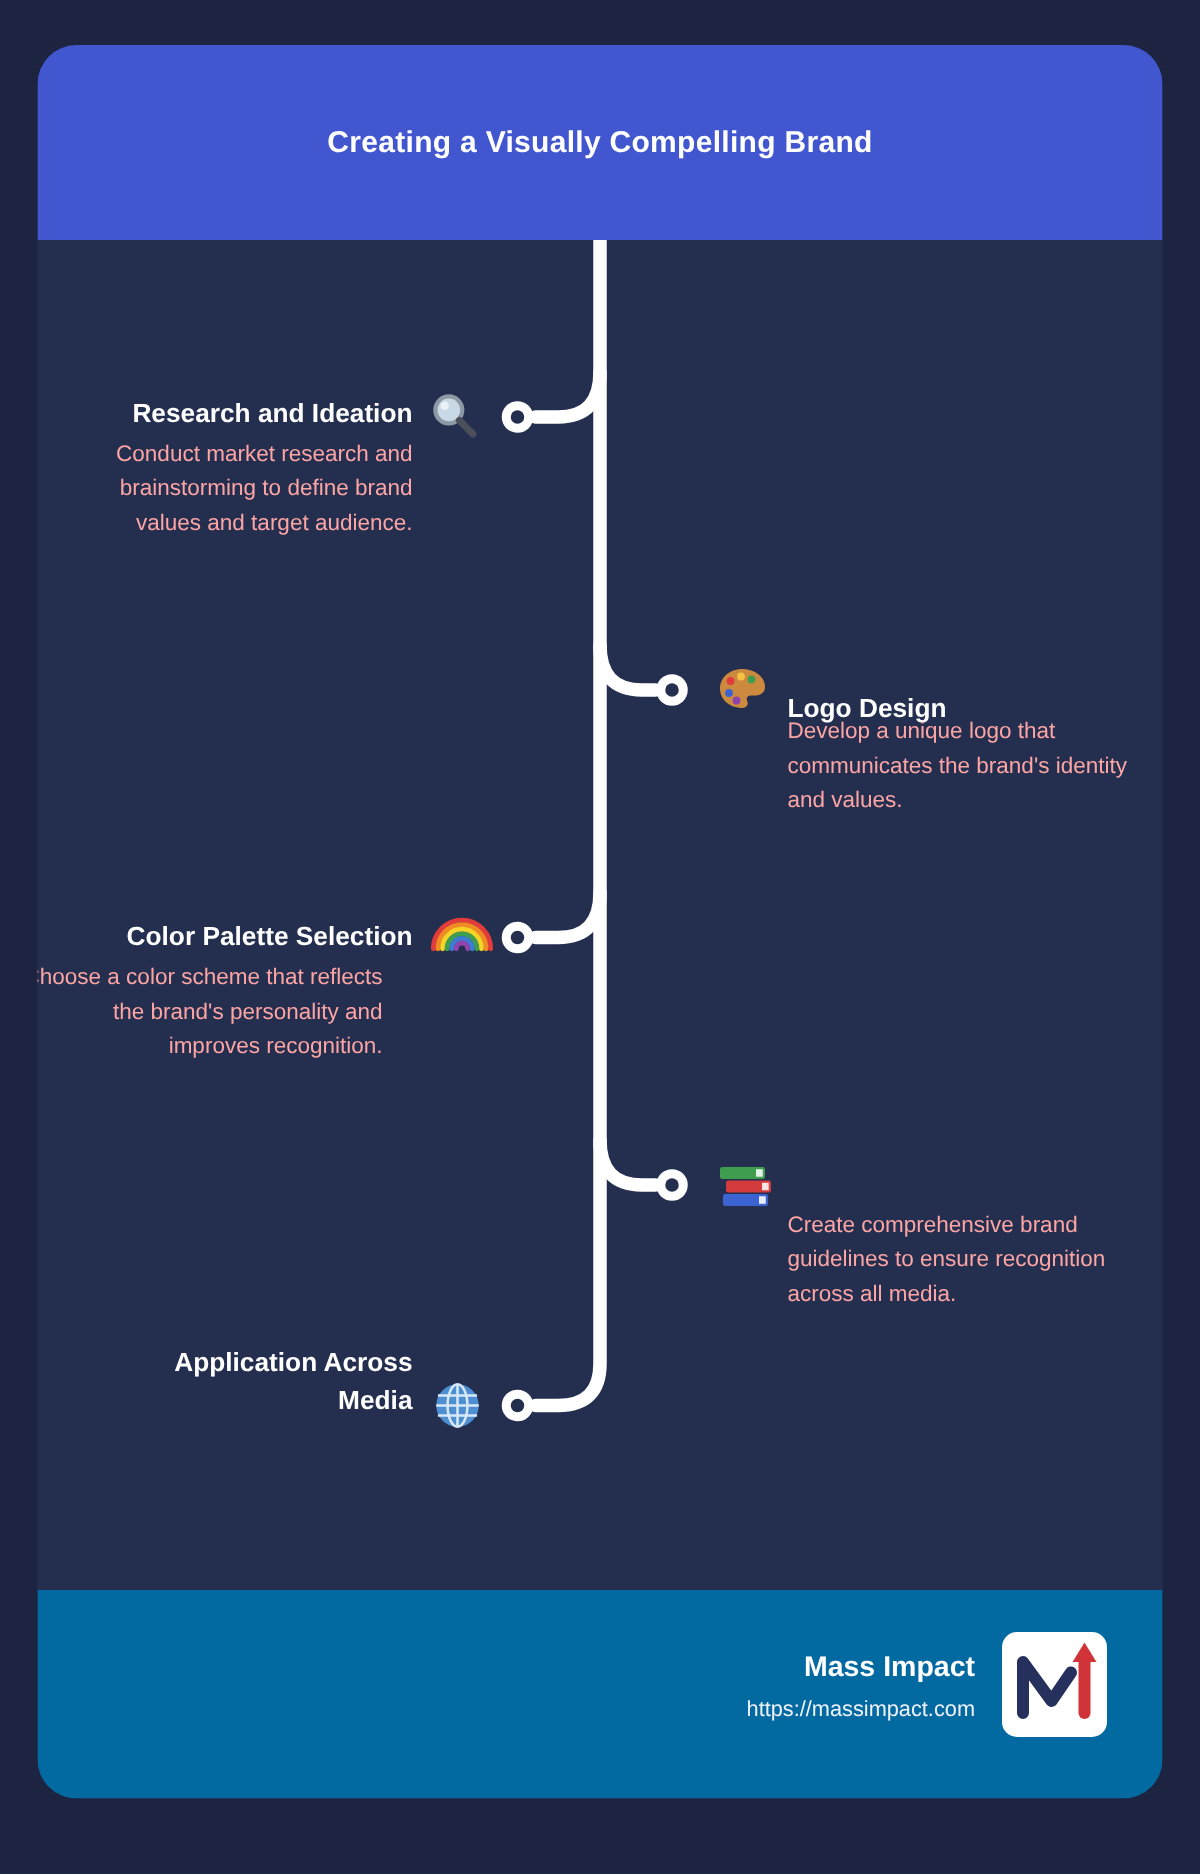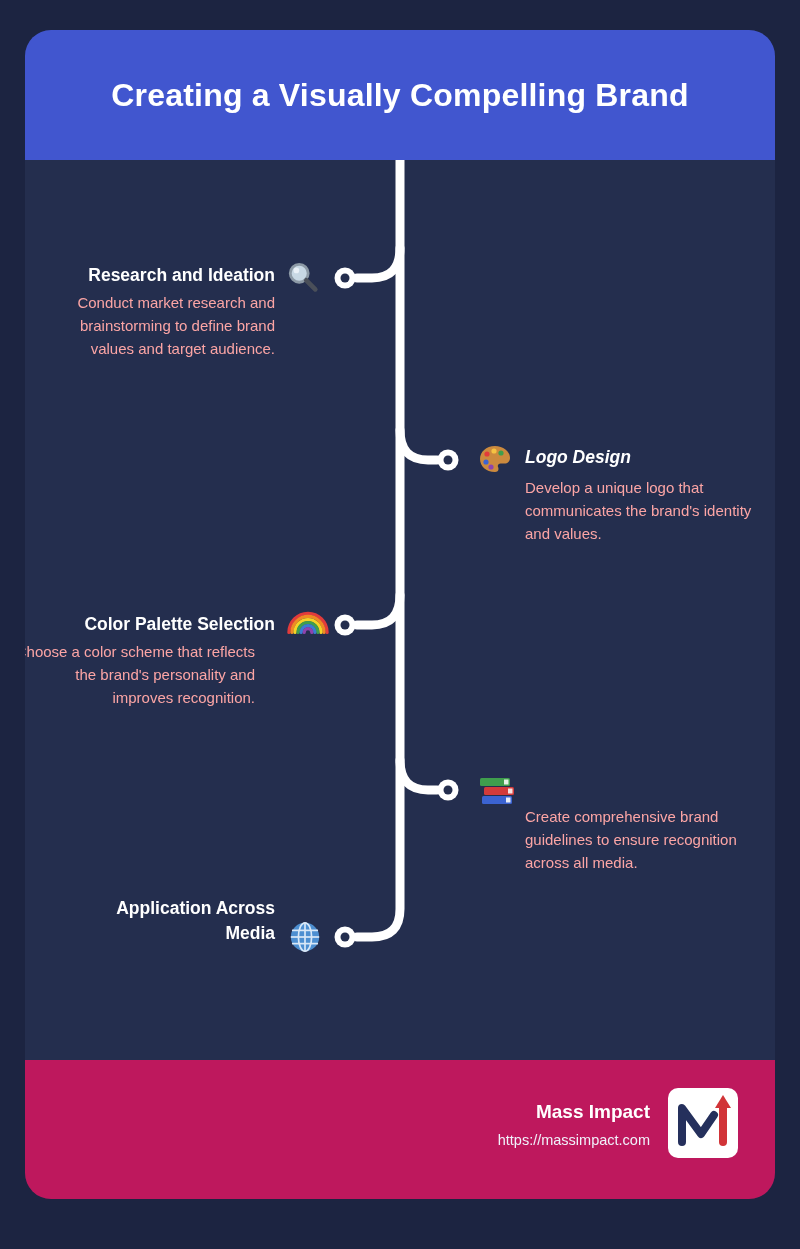--- a/index.html
+++ b/index.html
@@ -12,54 +12,54 @@
   }
   .card{
     position:absolute;left:25px;top:30px;width:750px;height:1169px;
     border-radius:26px;overflow:hidden;background:#242e4e;
   }
   .header{
     position:absolute;top:0;left:0;width:750px;height:130px;
     background:#4156cf;display:flex;align-items:center;justify-content:center;
   }
   .header h1{
-    margin:4px;color:#ffffff;font-size:32px;font-weight:bold;letter-spacing:.2px;
+    margin:4px;color:#ffffff;font-size:20px;font-weight:bold;letter-spacing:.2px;
     text-align:center;
   }
   .tl-body{
     position:absolute;top:130px;left:0;width:750px;height:884px;background:#242e4e;
   }
   .tl-lines{position:absolute;top:0;left:0;}
   .t{
     position:absolute;color:#ffffff;font-weight:bold;font-size:17.5px;line-height:25px;
   }
   .d{
     position:absolute;color:#fca5a5;font-size:15px;line-height:23px;
   }
   .left{text-align:right;}
   .right{text-align:left;}
   .icon{position:absolute;line-height:0;}
   
   .t1{right:500px;top:103px;width:300px;}
   .i1{left:261px;top:101px;}
   .d1{right:500px;top:131px;width:232px;}
-  .t2{left:500px;top:285px;width:240px;font-style:italic;}
+  .t2{left:500px;top:300px;width:240px;}
   .i2{left:452px;top:283px;}
   .d2{left:500px;top:316px;width:228px;}
   .t3{right:500px;top:452px;width:300px;}
   .i3{left:262px;top:449px;}
   .d3{right:520px;top:480px;width:240px;}
   .t4{left:500px;top:586px;width:180px;}
   .i4{left:452px;top:614px;}
   .d4{left:500px;top:645px;width:238px;}
   .t5{right:500px;top:736px;width:200px;}
   .i5{left:263px;top:760px;}
   .d5{right:500px;top:792px;width:242px;}
   .footer{
-    position:absolute;left:0;bottom:0;width:750px;height:139px;background:#be185d;
+    position:absolute;left:0;bottom:0;width:750px;height:139px;background:#0369a1;
   }
   .brand-name{
     position:absolute;right:125px;top:41px;color:#ffffff;
     font-size:19px;font-weight:bold;text-align:right;
   }
   .brand-url{
     position:absolute;right:125px;top:72px;color:#f0f2fb;font-size:14.5px;text-align:center;
   }
   .logo{
     position:absolute;right:37px;top:28px;width:70px;height:70px;

